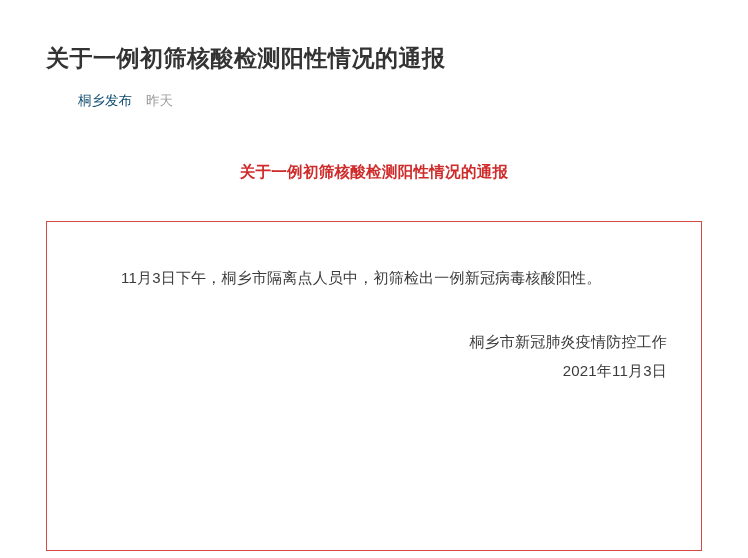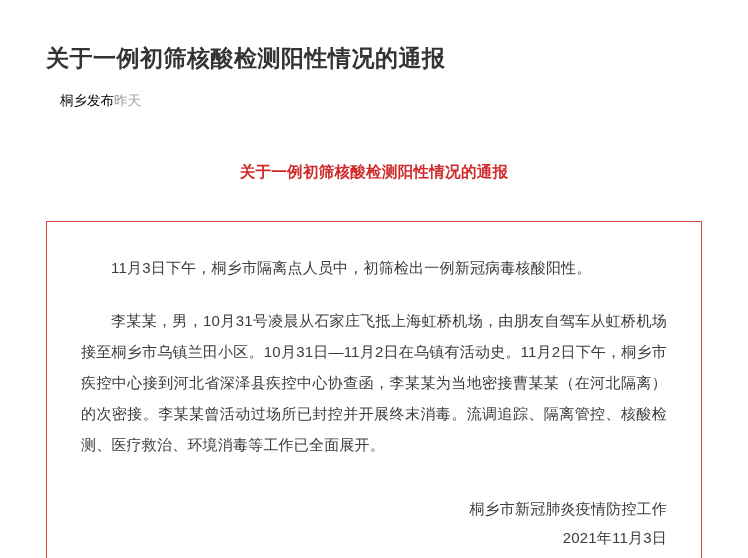--- a/index.html
+++ b/index.html
@@ -33,47 +33,48 @@
     margin-top: 16px;
     font-size: 13.5px;
     line-height: 20px;
     display: flex;
     align-items: center;
   }
   .meta-label {
     color: #9b9b9b;
   }
   .meta-account {
-    color: #000000;
-    margin-left: 14px;
+    color: #0c4a6e;
+    margin-left: 32px;
     cursor: pointer;
   }
   .meta-date {
     color: #9b9b9b;
+    margin-left: 14px;
   }
   .body-wrap {
     margin-top: 48px;
   }
   .headline {
     text-align: center;
     color: #cf2b2b;
     font-size: 15.5px;
     font-weight: bold;
     letter-spacing: 0.3px;
     line-height: 26px;
   }
   .notice-box {
     margin-top: 36px;
     border: 1px solid #d24a43;
     box-sizing: border-box;
     padding: 26px 30px 22px 30px;
     min-height: 330px;
   }
   .notice-box p {
-    margin: 4px;
+    margin: 14px;
     font-size: 15px;
     line-height: 31px;
     color: #3b3b3b;
     text-align: justify;
     text-indent: 2em;
     letter-spacing: 0.2px;
   }
   .notice-box p.para-2 {
     margin-top: 22px;
   }
@@ -100,21 +101,20 @@
     <span class="meta-account">桐乡发布</span>
     <span class="meta-date">昨天</span>
   </div>
 
   <div class="body-wrap">
 
     <div class="headline">关于一例初筛核酸检测阳性情况的通报</div>
 
     <div class="notice-box">
       <p class="para-1">11月3日下午，桐乡市隔离点人员中，初筛检出一例新冠病毒核酸阳性。</p>
-      <p class="para-2">李某某，男，10月31号凌晨从石家庄飞抵上海虹桥机场，由朋友自驾车从虹桥机场接至桐乡市乌镇兰田小区。10月31日—11月2日在乌镇有活动史。11月2日下午，桐乡市疾控中心接到河北省深泽县疾控中心协查函，李某某为当地密接曹某某（在河北隔离）的次密接。李某某曾活动过场所已封控并开展终末消毒。流调追踪、隔离管控、核酸检测、医疗救治、环境消毒等工作已全面展开。</p>
 
       <div class="signature">
         <div>桐乡市新冠肺炎疫情防控工作</div>
         <div>2021年11月3日</div>
       </div>
     </div>
 
   </div>
 </div>
 

